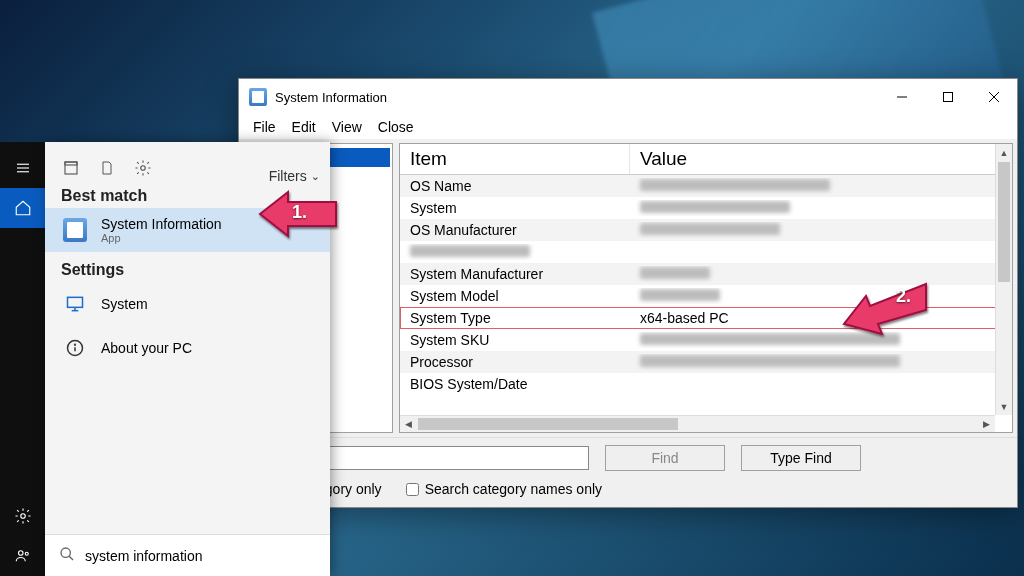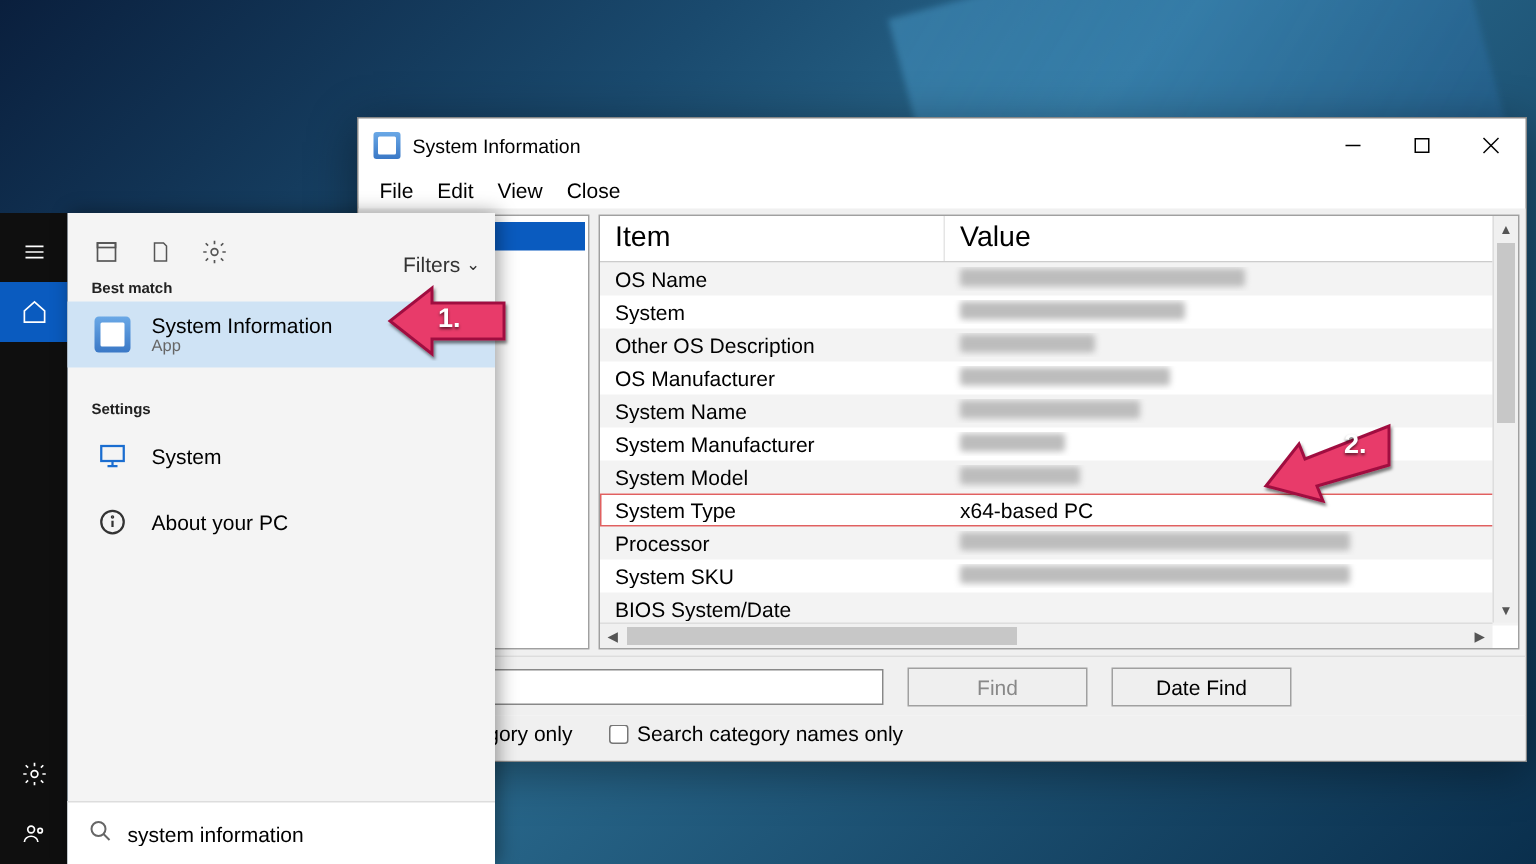--- a/index.html
+++ b/index.html
@@ -9,21 +9,21 @@
 .taskbar{position:absolute;left:0;top:142px;bottom:0;width:45px;background:#0f0f0f;display:flex;flex-direction:column;align-items:center;padding-top:6px}
 .taskbar .tb{width:45px;height:40px;display:flex;align-items:center;justify-content:center;color:#ddd;cursor:pointer}
 .taskbar .home{background:#0a5bbf}
 .taskbar .spacer{flex:1}
 .taskbar svg{width:18px;height:18px;fill:none;stroke:#fff;stroke-width:1.5}
 
 .search-panel{position:absolute;left:45px;top:142px;width:285px;bottom:0;background:#f4f4f4;box-shadow:2px 0 12px rgba(0,0,0,.4);display:flex;flex-direction:column}
 .sp-top{height:42px;display:flex;align-items:flex-end;padding:0 10px;gap:4px}
 .sp-ico{width:32px;height:32px;display:flex;align-items:center;justify-content:center;color:#555;cursor:pointer}
 .sp-top .filters{margin-left:auto;display:flex;align-items:center;gap:4px;cursor:pointer;color:#333}
-.sp-section-label{padding:3px 16px;font-size:10px;font-weight:600;color:#222}
+.sp-section-label{padding:3px 16px;font-size:16px;font-weight:600;color:#222}
 .sp-item{display:flex;align-items:center;gap:12px;padding:8px 16px;cursor:pointer}
 .sp-item.selected{background:#cfe3f5}
 .sp-item .ic{width:28px;height:28px;display:flex;align-items:center;justify-content:center;font-size:18px}
 .sp-item .txt .t{color:#000}
 .sp-item .txt .s{font-size:11px;color:#666}
 .sp-query{margin-top:auto;height:42px;display:flex;align-items:center;padding:0 14px;gap:10px;border-top:1px solid #ddd;background:#fff}
 .sp-query input{border:none;outline:none;width:100%;font-size:14px;background:transparent}
 
 .window{position:absolute;left:238px;top:78px;width:780px;height:430px;background:#fff;border:1px solid #888;box-shadow:0 6px 30px rgba(0,0,0,.4);display:flex;flex-direction:column}
 .titlebar{height:36px;display:flex;align-items:center;padding-left:10px}
@@ -119,49 +119,44 @@
       <div class="listbody" id="listbody">
           <div class="row">
             <div class="cell-item">OS Name</div>
             <div class="cell-value"><span class="blurval" style="width: 190px;"></span></div>
           </div>
           <div class="row">
             <div class="cell-item">System</div>
             <div class="cell-value"><span class="blurval" style="width: 150px;"></span></div>
           </div>
           <div class="row">
-            <div class="cell-item">Other OS Description</div>
-            <div class="cell-value"><span class="blurval" style="width: 90px;"></span></div>
-          </div>
-          <div class="row">
             <div class="cell-item">OS Manufacturer</div>
             <div class="cell-value"><span class="blurval" style="width: 140px;"></span></div>
           </div>
           <div class="row">
-            <div class="cell-item">System Name</div>
             <div class="cell-value"><span class="blurval" style="width: 120px;"></span></div>
           </div>
           <div class="row">
             <div class="cell-item">System Manufacturer</div>
             <div class="cell-value"><span class="blurval" style="width: 70px;"></span></div>
           </div>
           <div class="row">
             <div class="cell-item">System Model</div>
             <div class="cell-value"><span class="blurval" style="width: 80px;"></span></div>
           </div>
           <div class="row highlight">
             <div class="cell-item">System Type</div>
             <div class="cell-value">x64-based PC</div>
           </div>
           <div class="row">
+            <div class="cell-item">System SKU</div>
+            <div class="cell-value"><span class="blurval" style="width: 260px;"></span></div>
+          </div>
+          <div class="row">
             <div class="cell-item">Processor</div>
-            <div class="cell-value"><span class="blurval" style="width: 260px;"></span></div>
-          </div>
-          <div class="row">
-            <div class="cell-item">System SKU</div>
             <div class="cell-value"><span class="blurval" style="width: 260px;"></span></div>
           </div>
           <div class="row">
             <div class="cell-item">BIOS System/Date</div>
             <div class="cell-value"></div>
           </div>
         </div>
       <div class="vscroll">
         <div class="arr up">▲</div>
         <div class="thumb"></div>
@@ -170,21 +165,21 @@
       <div class="hscroll">
         <div class="arr l">◀</div>
         <div class="thumb"></div>
         <div class="arr r">▶</div>
       </div>
     </div>
   </div>
   <div class="findbar">
     <input type="text" placeholder="" style="">
     <button disabled="">Find</button>
-    <button>Date Find</button>
+    <button>Type Find</button>
   </div>
   <div class="findopts">
     <label>
         <input type="checkbox" style="">
         <span>cted category only</span>
       </label>
     <label>
         <input type="checkbox" style="">
         <span>Search category names only</span>
       </label>
@@ -249,21 +244,21 @@
     <div class="ic">
         <span style="width:24px;height:24px;background:linear-gradient(#6aa8e6,#3a78c6);border-radius:3px;display:inline-block;position:relative">
           <span style="position:absolute;inset:4px;background:#fff;border-radius:1px"></span>
         </span>
       </div>
     <div class="txt">
       <div class="t">System Information</div>
       <div class="s">App</div>
     </div>
   </div>
-  <div class="sp-section-label" style="margin-top:20px">Settings</div>
+  <div class="sp-section-label" style="margin-top:6px">Settings</div>
   <div class="sp-item">
     <div class="ic">
         <svg width="20" height="20" viewBox="0 0 24 24" fill="none" stroke="#1a6dd0" stroke-width="1.8">
           <rect x="3" y="4" width="18" height="12"></rect>
           <line x1="8" y1="20" x2="16" y2="20"></line>
           <line x1="12" y1="16" x2="12" y2="20"></line>
         </svg>
       </div>
     <div class="txt">
         <div class="t">System</div>

